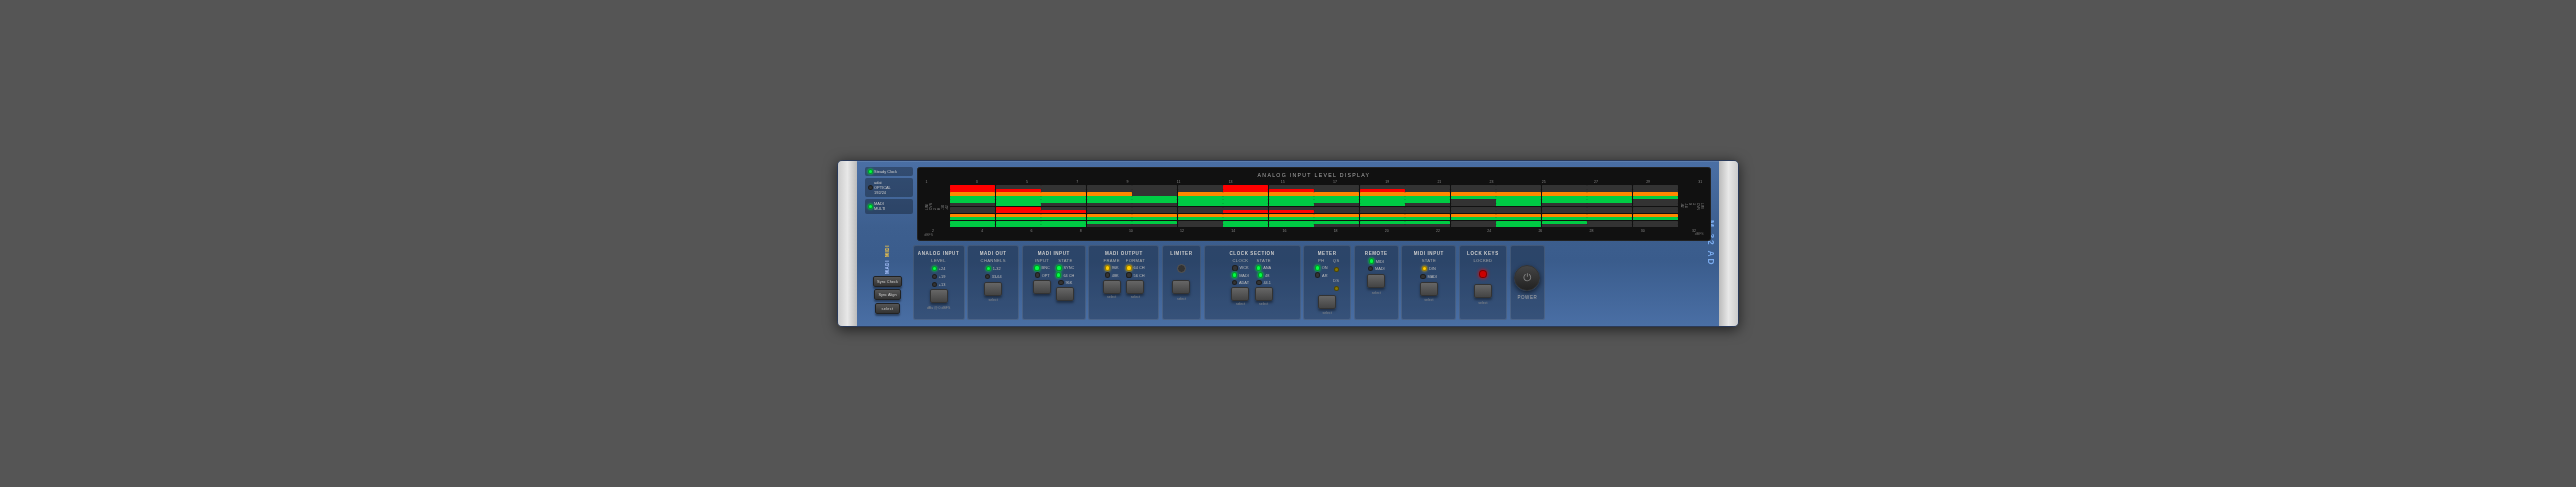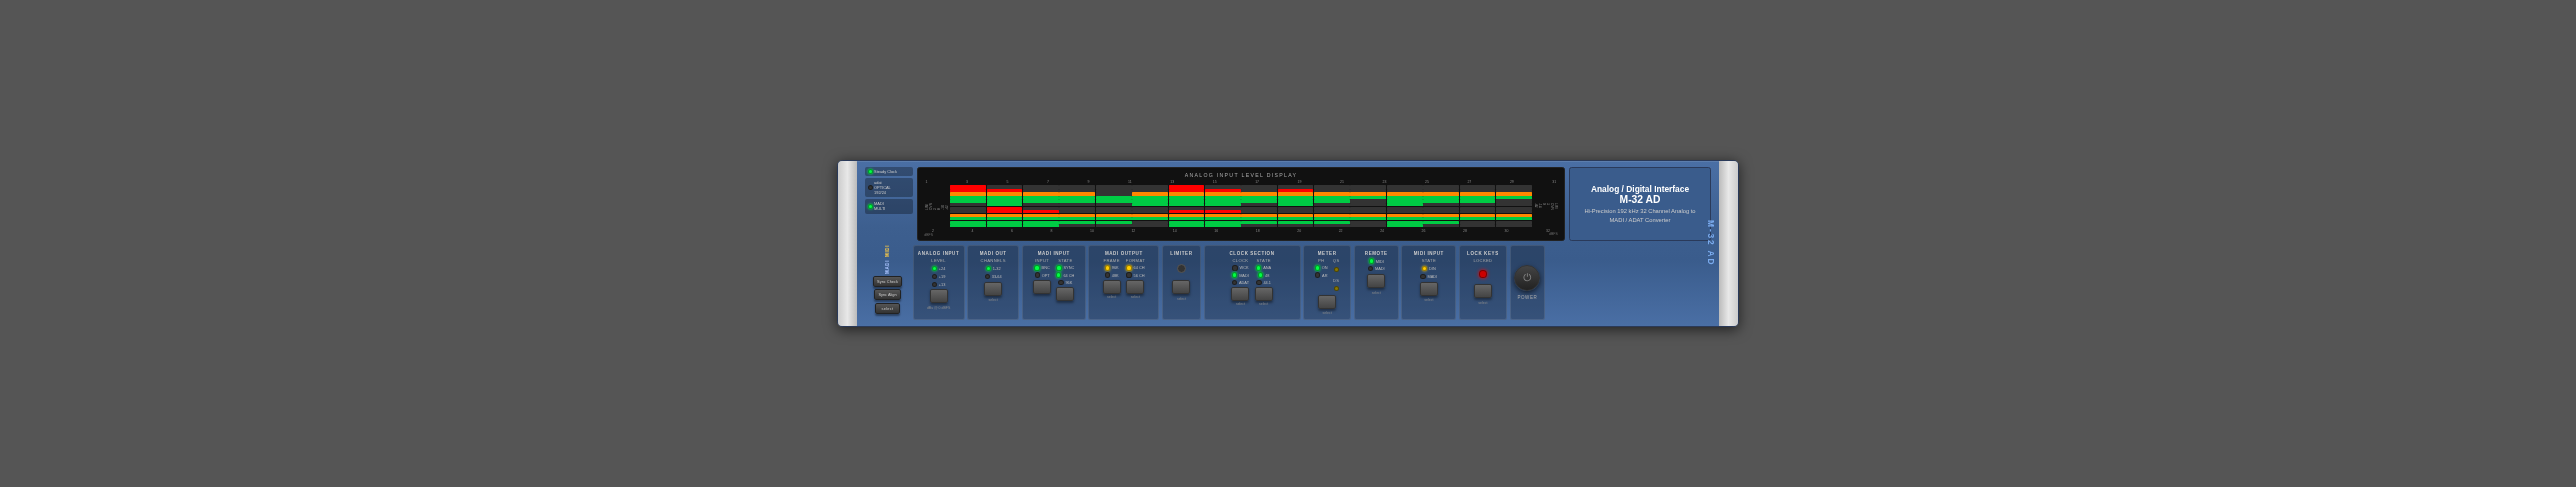--- a/index.html
+++ b/index.html
@@ -610,26 +610,20 @@
             <span style="color:#888;font-size:3.5px;">24</span>
             <span style="color:#888;font-size:3.5px;">26</span>
             <span style="color:#888;font-size:3.5px;">28</span>
             <span style="color:#888;font-size:3.5px;">30</span>
             <span style="color:#888;font-size:3.5px;">32</span>
         </div>
         <div style="text-align:left;color:#666;font-size:3.5px;margin-top:0.6px;">dBFS</div>
         <div style="text-align:right;color:#666;font-size:3.5px;margin-top:-5.2px;">dBFS</div>
       </div>
 
-      <div class="center-panel">
-        <div class="center-title">Analog / Digital Interface<br><span style="font-size:10.3px;">M-32 AD</span></div>
-        <div class="center-subtitle">Hi-Precision 192 kHz 32 Channel
-Analog to MADI / ADAT
-Converter</div>
-      </div>
 
 
     </div>
 
     <div class="controls-section">
 
       <div style="display:flex;flex-direction:column;gap:1.9px;width:45px;align-items:center;">
         <div style="display:flex;flex-direction:column;align-items:center;gap:1.3px;width:100%;">
           <span style="writing-mode:vertical-rl;transform:rotate(180deg);color:#ffcc44;font-size:4.5px;font-weight:bold;letter-spacing:0.6px;">MIDI</span>
           <span style="writing-mode:vertical-rl;transform:rotate(180deg);color:#aac4ff;font-size:4.5px;font-weight:bold;letter-spacing:0.6px;margin-top:2.6px;">MADI</span>

